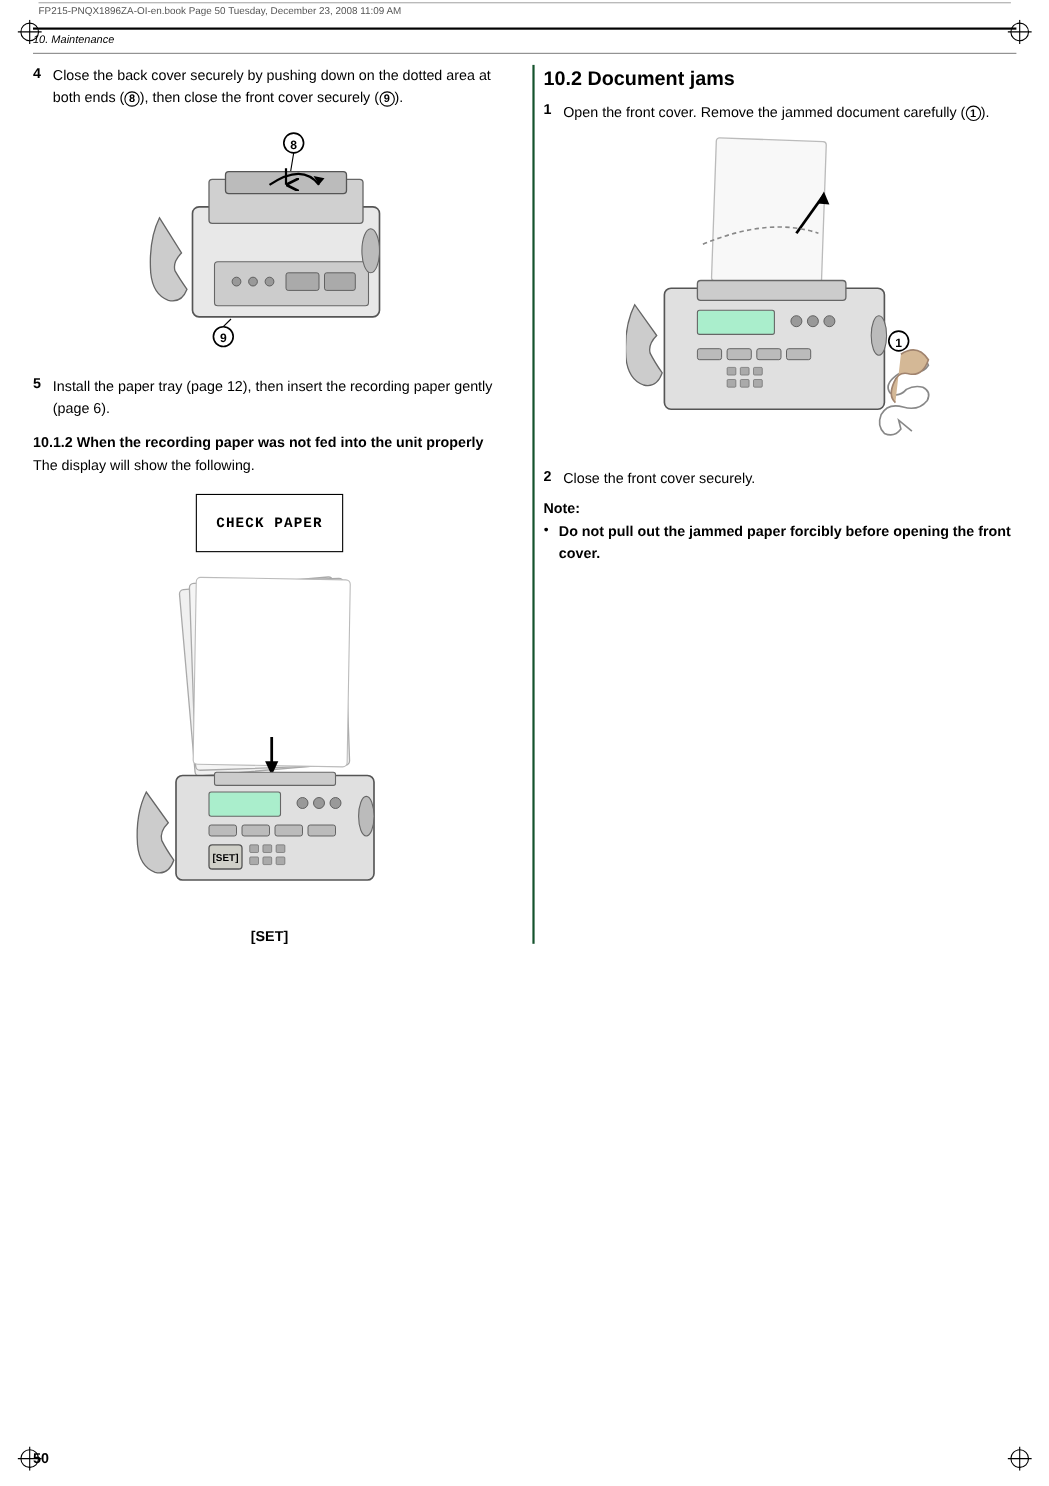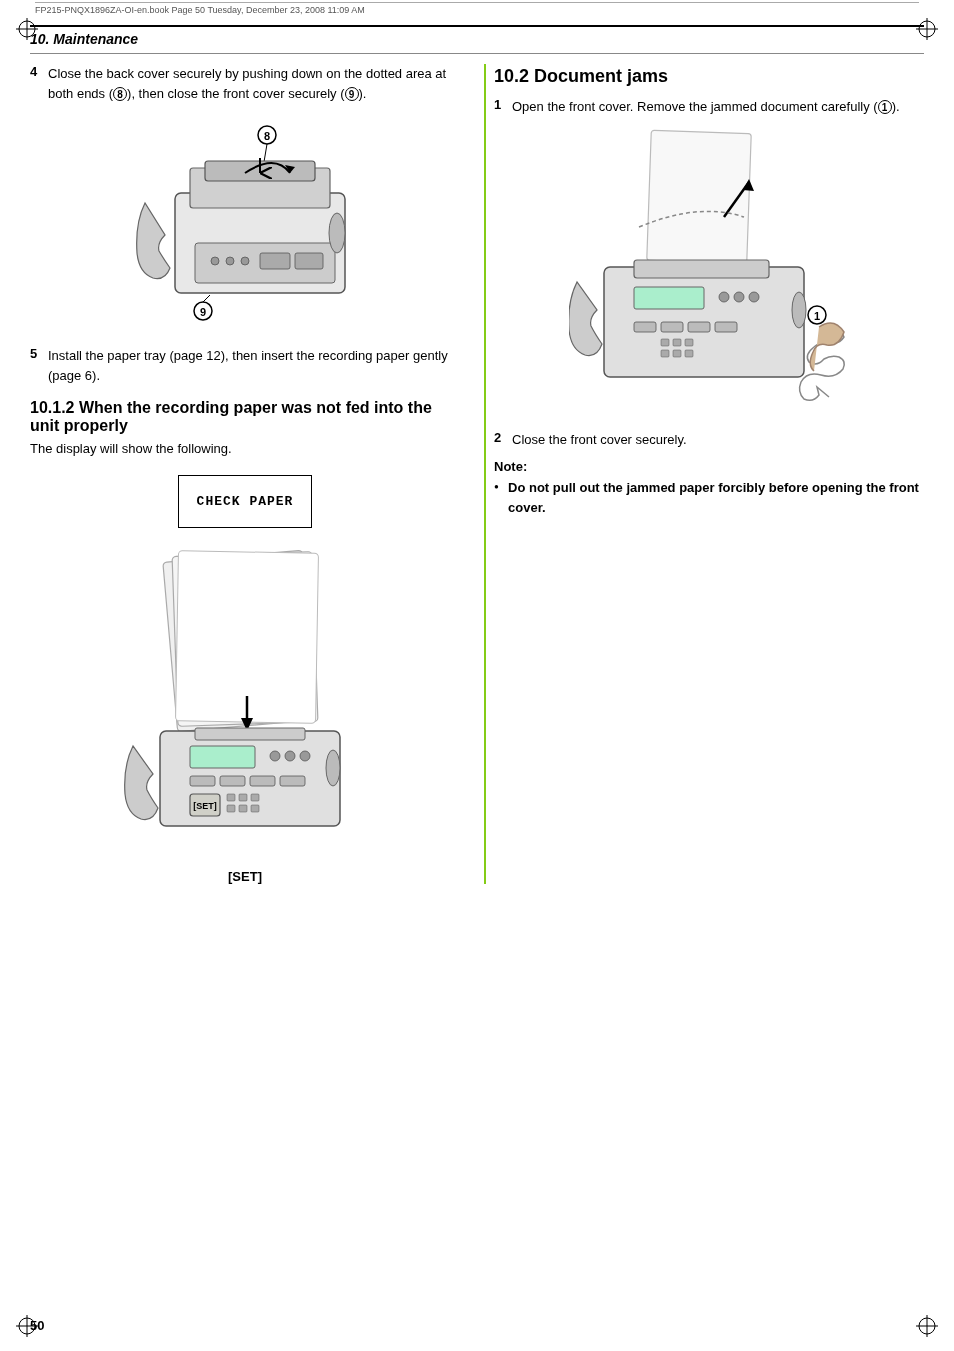--- a/index.html
+++ b/index.html
@@ -19,22 +19,22 @@
       position: relative;
     }
     
     .header-line {
       border-top: 2px solid #000;
       margin: 10px 30px 0 30px;
       padding-top: 4px;
     }
     .header-title {
       font-style: italic;
-      font-weight: bold;
-      font-size: 14px;
+      font-weight: normal;
+      font-size: 10px;
       margin-bottom: 6px;
     }
     .header-bar {
       border-top: 1px solid #888;
       margin: 0 30px;
     }
     
     .meta-line {
       font-size: 9px;
       color: #555;
@@ -49,32 +49,32 @@
       margin: 10px 30px 0 30px;
       gap: 24px;
     }
     .left-col {
       flex: 1 1 0;
       min-width: 0;
     }
     .right-col {
       flex: 1 1 0;
       min-width: 0;
-      border-left: 2px solid #84cc16;
+      border-left: 2px solid #14532d;
       padding-left: 8px;
     }
     
     .section-heading {
       font-size: 18px;
       font-weight: bold;
       margin-bottom: 10px;
       margin-top: 2px;
     }
     .sub-section-heading {
-      font-size: 16px;
+      font-size: 13px;
       font-weight: bold;
       margin-bottom: 4px;
       margin-top: 14px;
     }
     
     .step {
       display: flex;
       flex-direction: row;
       margin-bottom: 8px;
     }

